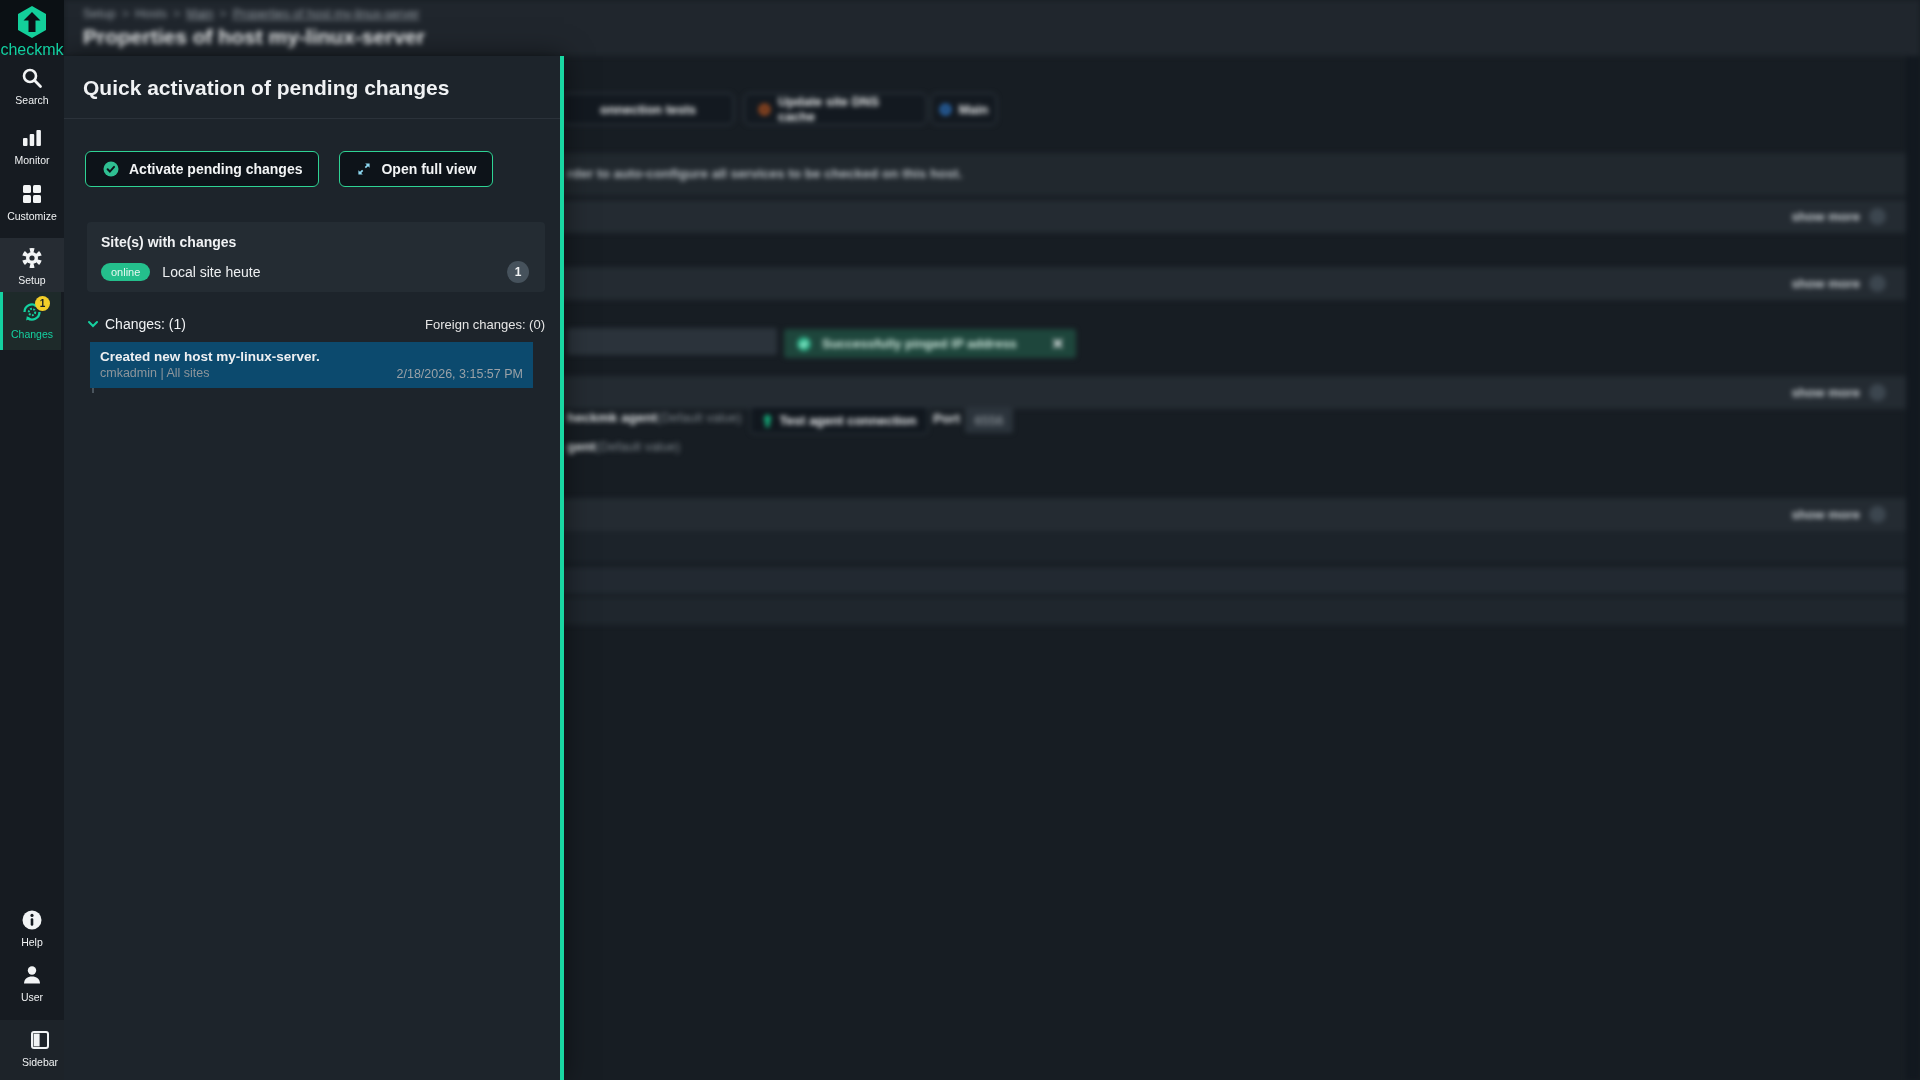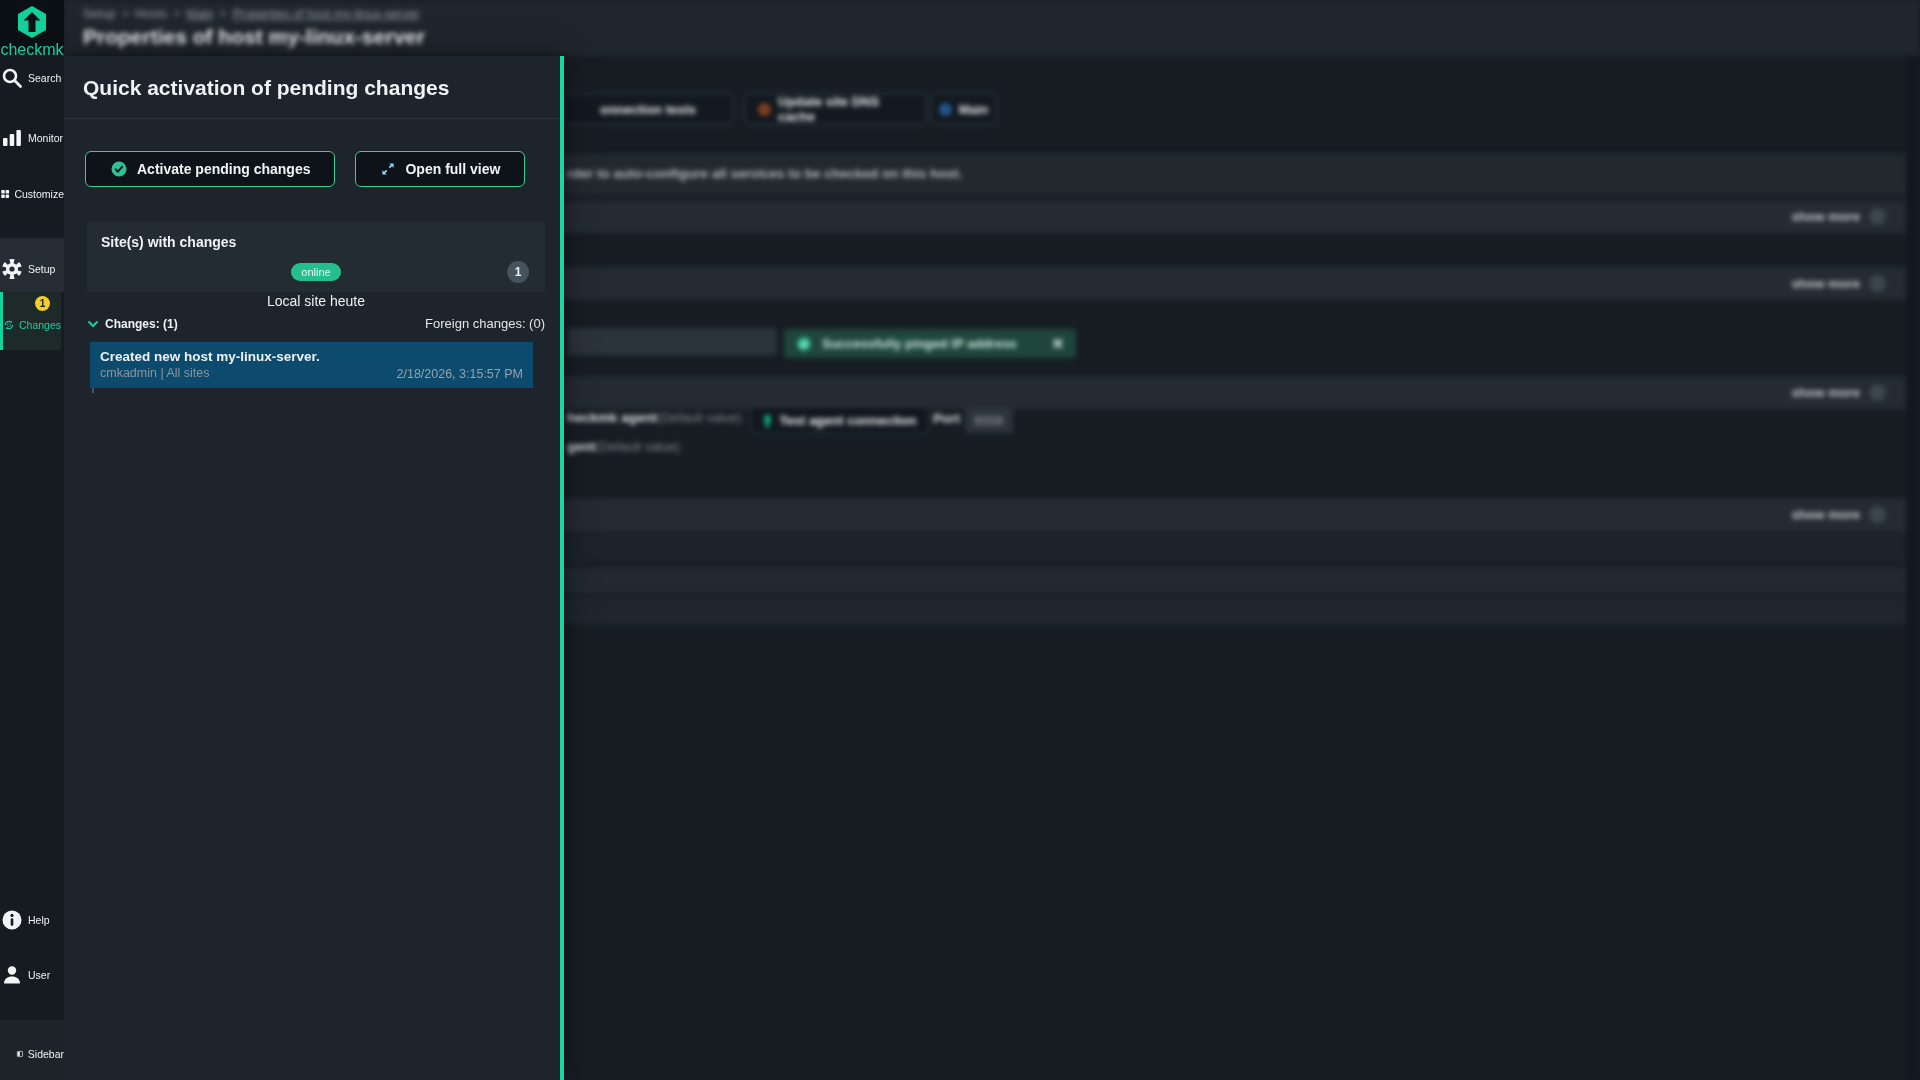--- a/index.html
+++ b/index.html
@@ -57,43 +57,43 @@
   .port-field{position:absolute;left:901px;top:407px;width:48px;height:26px;background:#2b333b;border-radius:3px;
               display:flex;align-items:center;justify-content:center;font-size:13px;color:#9aa2a8;}
 
   
   .panel{position:absolute;left:64px;top:56px;width:500px;height:1024px;background:#1d242b;z-index:5;
          border-right:4px solid #19d7a2;box-shadow:0 0 26px rgba(0,0,0,.5);}
   .panel-title{position:absolute;left:19px;top:20px;font-size:21px;font-weight:bold;color:#f0f2f4;}
   .panel-divider{position:absolute;left:0;top:62px;width:100%;height:1px;background:#2b323a;}
   .btn-row{position:absolute;left:21px;top:95px;display:flex;gap:20px;}
   .gbtn{height:36px;border:1px solid #2ed394;border-radius:6px;background:#0d1319;display:flex;
-        align-items:center;gap:9px;padding:0 24px;font-size:14px;font-weight:bold;color:#f2f4f5;cursor:pointer;}
+        align-items:center;gap:9px;padding:0 16px;font-size:14px;font-weight:bold;color:#f2f4f5;cursor:pointer;}
   .sites-card{position:absolute;left:23px;top:166px;width:458px;height:70px;background:#242c33;border-radius:4px;padding:12px 14px;}
   .card-title{font-size:14px;font-weight:bold;color:#f0f2f4;}
-  .site-row{position:relative;display:flex;align-items:center;gap:12px;margin-top:13px;flex-direction:column;}
+  .site-row{position:relative;display:flex;align-items:center;gap:12px;margin-top:13px;}
   .pill{background:#24bf8c;color:#e7f8f1;font-size:11px;padding:3px 10px;border-radius:10px;}
   .site-name{font-size:14px;color:#eef0f2;}
   .count-badge{position:absolute;right:2px;top:-2px;width:22px;height:22px;border-radius:50%;background:#46525c;
                color:#f2f4f5;font-size:12px;font-weight:bold;display:flex;align-items:center;justify-content:center;}
   .changes-header{position:absolute;left:23px;top:260px;width:458px;display:flex;align-items:center;}
-  .changes-header .lbl{font-size:12px;font-weight:bold;color:#f0f2f4;margin-left:6px;}
+  .changes-header .lbl{font-size:14px;font-weight:normal;color:#f0f2f4;margin-left:6px;}
   .changes-header .foreign{margin-left:auto;font-size:13px;color:#e5e5e5;}
   .entry-line{position:absolute;left:28px;top:287px;width:2px;height:50px;background:#4a545d;}
   .entry{position:absolute;left:26px;top:286px;width:443px;height:46px;background:#0c4a6e;padding:7px 10px;}
   .entry-title{font-size:13.5px;font-weight:bold;color:#eef0f2;}
   .entry-meta{font-size:12.5px;color:#8d959b;margin-top:2px;}
   .entry-time{position:absolute;right:10px;bottom:7px;font-size:12.5px;color:#9aa1a7;}
 
   
   .sidebar{position:absolute;left:0;top:0;width:64px;height:1080px;background:#161b21;z-index:10;}
   .logo{position:absolute;left:0;top:0;width:64px;height:52px;background:#0b1014;text-align:center;}
   .logo svg{margin-top:5px;}
   .logo-label{font-size:16px;color:#12cfa0;margin-top:-2px;}
-  .nav-item{position:absolute;left:0;width:64px;display:flex;flex-direction:row;align-items:center;gap:4px;cursor:pointer;}
+  .nav-item{position:absolute;left:0;width:64px;display:flex;flex-direction:column;align-items:center;gap:4px;cursor:pointer;}
   .nav-label{font-size:10.5px;color:#f0f2f3;}
   .nav-item.setup-active{top:238px;height:54px;background:#262c33;padding-top:8px;}
   .nav-item.changes-active{top:292px;height:58px;background:#1e2a2a;border-left:3px solid #14d1a0;width:61px;padding-top:8px;}
   .nav-item.changes-active .nav-label{color:#14d1a0;}
   .pos-search{top:66px;} .pos-monitor{top:126px;} .pos-customize{top:182px;}
   .pos-help{top:908px;} .pos-user{top:963px;}
   .nav-item.pos-sidebar{top:1020px;height:60px;background:#1d2329;padding-top:8px;padding-left:16px;}
   .mini-badge{position:absolute;top:4px;right:11px;width:15px;height:15px;border-radius:50%;background:#f3ce28;
               color:#1a1f24;font-size:10px;font-weight:bold;display:flex;align-items:center;justify-content:center;}
 </style>

